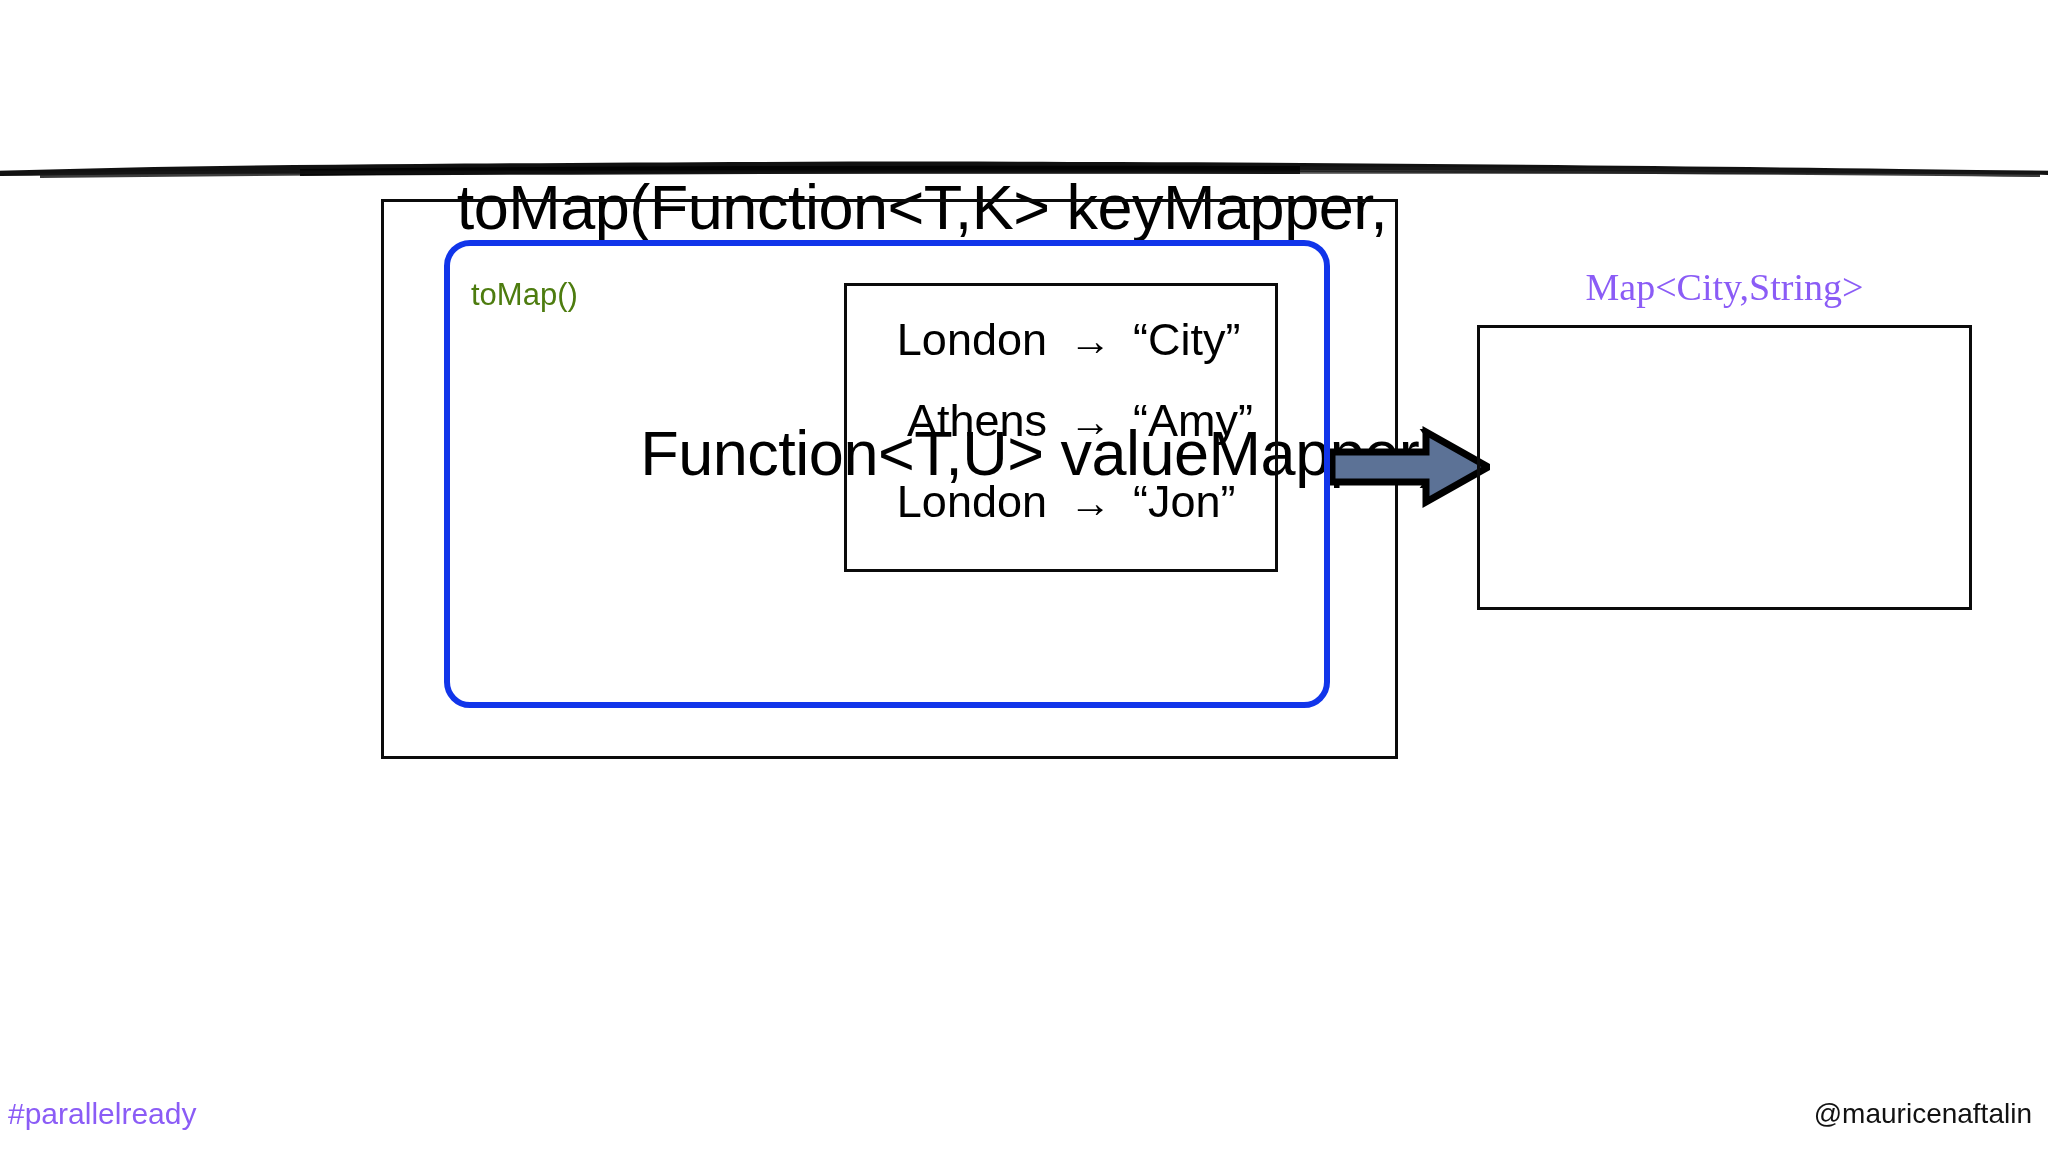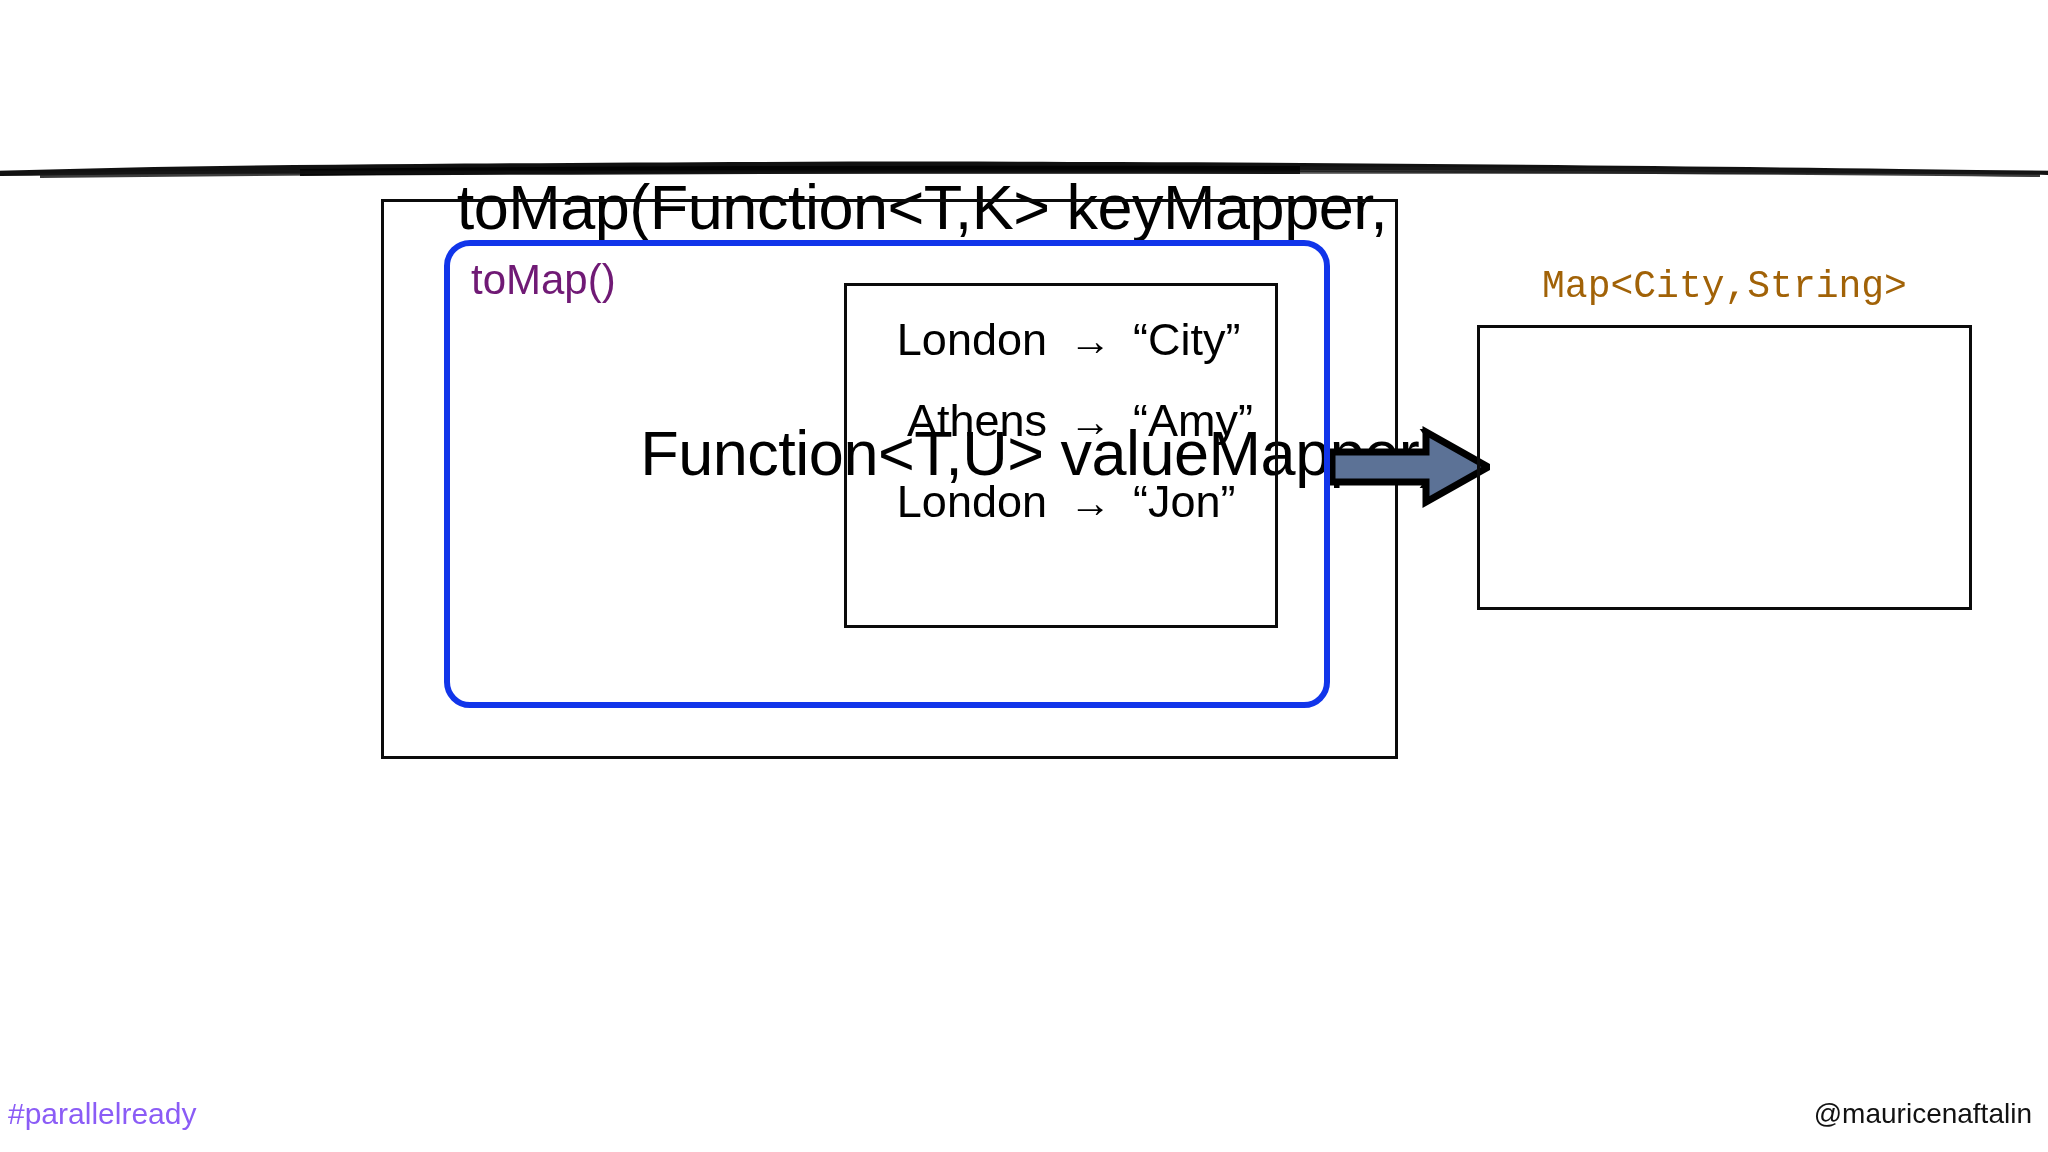--- a/index.html
+++ b/index.html
@@ -64,36 +64,36 @@
     width: 886px;
     height: 468px;
     border: 6px solid #1135ea;
     border-radius: 26px;
     box-sizing: border-box;
     background: transparent;
   }
   #tomap-label {
     position: absolute;
     left: 21px;
-    top: 11px;
-    font-family: "Liberation Sans", sans-serif;
-    font-size: 42px;
+    top: 26px;
+    font-family: "Liberation Sans", sans-serif;
+    font-size: 31px;
     line-height: 46px;
     font-weight: 400;
-    color: #701a75;
+    color: #4d7c0f;
     white-space: pre;
   }
 
   
   #mapping-box {
     position: absolute;
     left: 844px;
     top: 283px;
     width: 434px;
-    height: 345px;
+    height: 289px;
     border: 3px solid #0b0b0b;
     box-sizing: border-box;
     background: transparent;
   }
   #mapping-rows {
     position: absolute;
     left: 0;
     top: 27px;
     width: 100%;
     display: flex;
@@ -133,24 +133,24 @@
     height: 86px;
   }
 
   
   #output-label {
     position: absolute;
     left: 1477px;
     top: 265px;
     width: 495px;
     text-align: center;
-    font-family: Liberation Mono, monospace;
+    font-family: Liberation Serif, serif;
     font-size: 38px;
     line-height: 44px;
-    color: #a16207;
+    color: #8b5cf6;
     white-space: pre;
   }
   #output-box {
     position: absolute;
     left: 1477px;
     top: 325px;
     width: 495px;
     height: 285px;
     border: 3px solid #0b0b0b;
     box-sizing: border-box;

